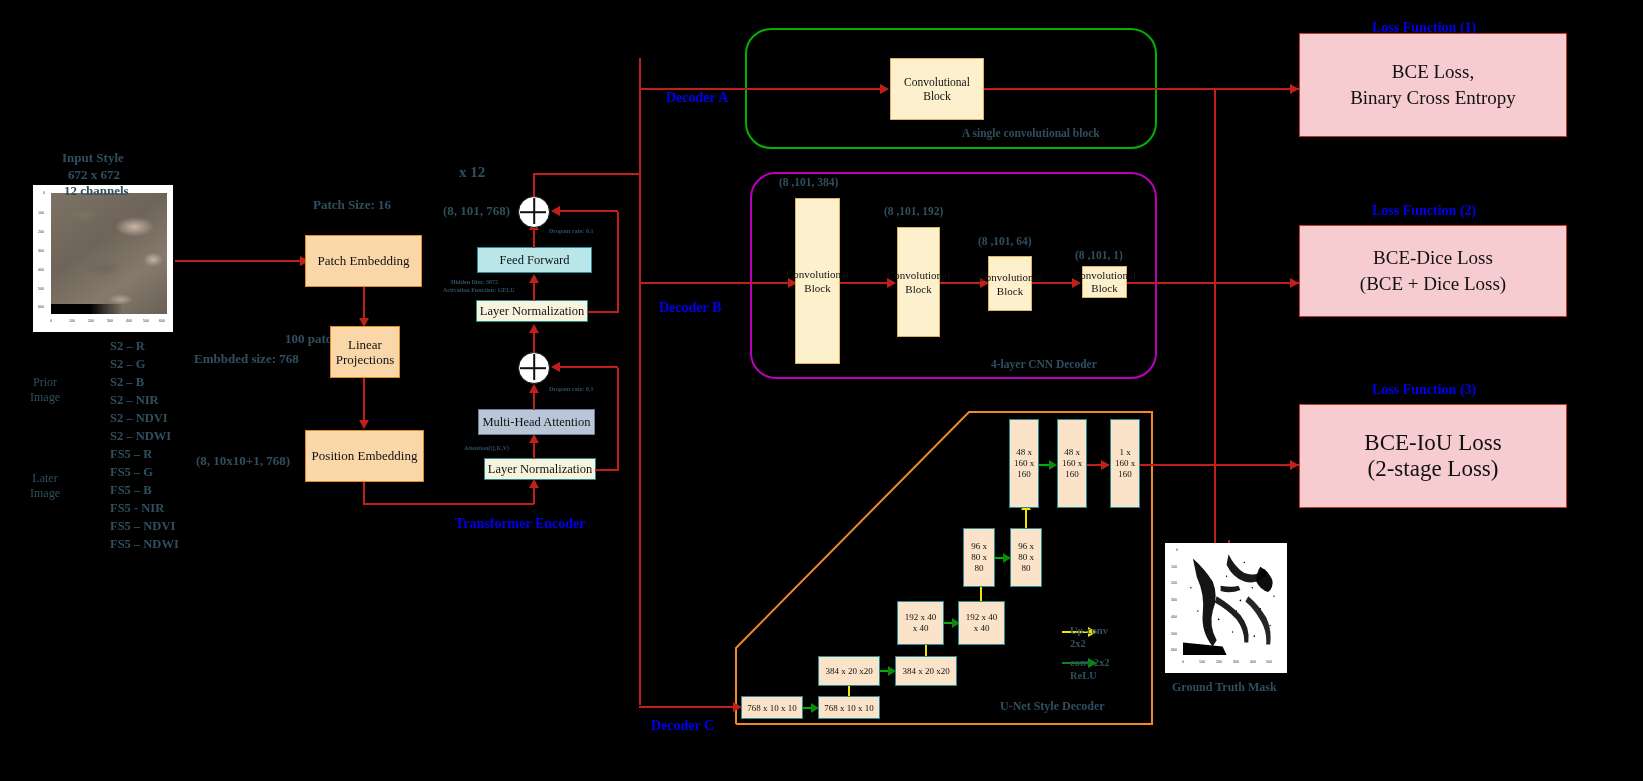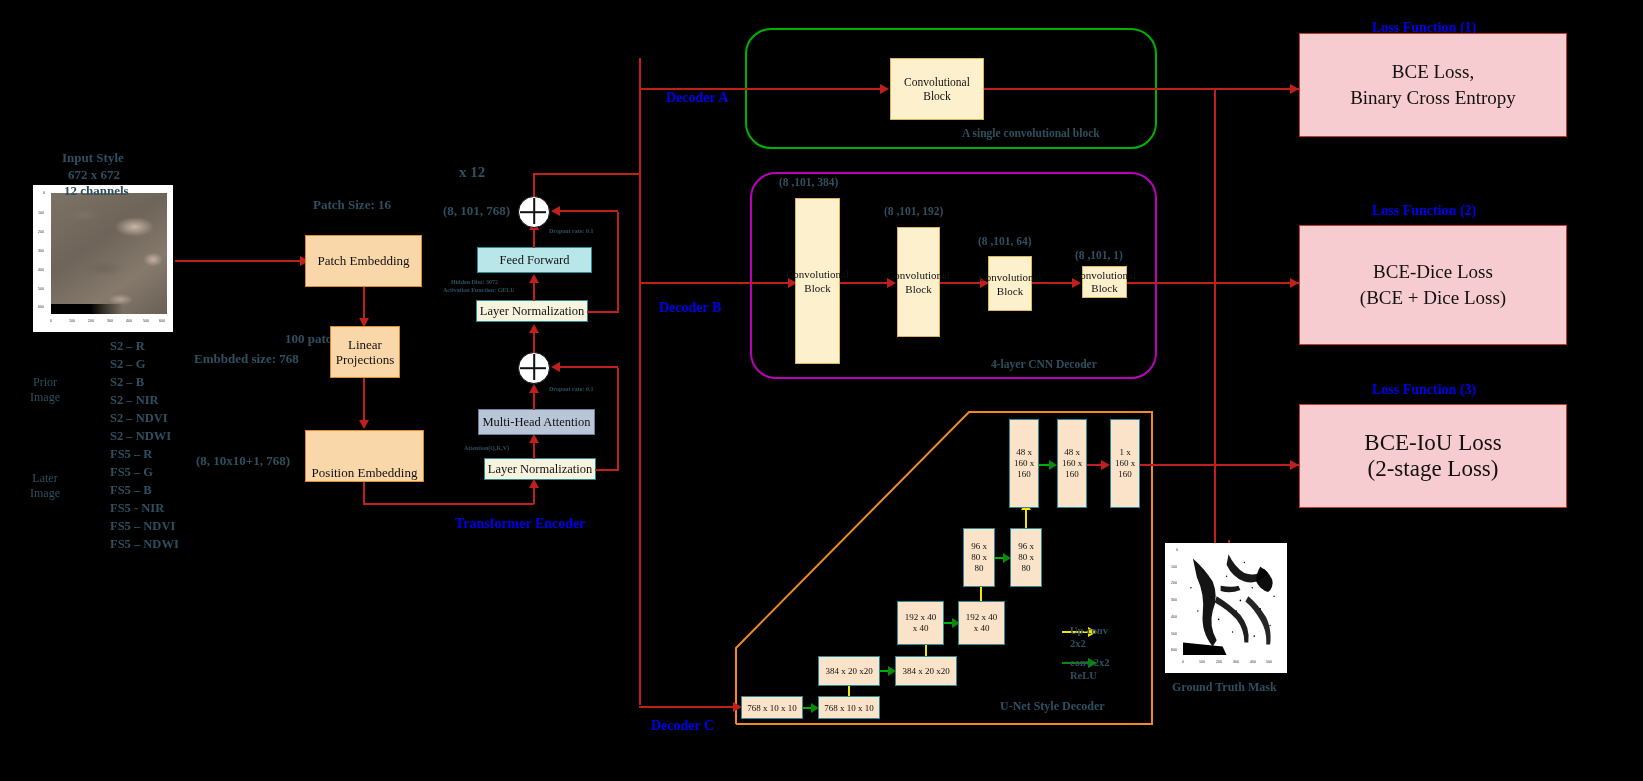--- a/index.html
+++ b/index.html
@@ -129,21 +129,21 @@
   <div class="box box-peach" style="left:330px;top:326px;width:70px;height:52px;font-size:13px;white-space:pre;line-height:15px;">
     <span>Linear
 Projections</span>
   </div>
 
   <div class="abs lbl-b" style="left:194px;top:352px;font-size:13px;">Embbded size: 768</div>
 
   <div class="line vline" style="left:363px;top:378px;height:45px;"></div>
   <div class="arrowD" style="left:358.5px;top:420px;"></div>
 
-  <div class="box box-peach" style="left:305px;top:430px;width:119px;height:52px;font-size:13px;align-items:flex-end;">
+  <div class="box box-peach" style="left:305px;top:430px;width:119px;height:52px;font-size:13px;">
     <span>Position Embedding</span>
   </div>
 
   <div class="abs lbl-b" style="left:196px;top:454px;font-size:13px;">(8, 10x10+1, 768)</div>
 
   <div class="line vline" style="left:363px;top:482px;height:22px;"></div>
   <div class="line hline" style="left:363px;top:503px;width:171px;"></div>
   <div class="line vline" style="left:533px;top:486px;height:18px;"></div>
   <div class="arrowU" style="left:528.5px;top:479px;"></div>
 
@@ -365,21 +365,21 @@
   <div class="arrowR" style="left:1290px;top:278px;"></div>
   <div class="arrowR" style="left:1290px;top:460px;"></div>
 
   <div class="abs blue-b" style="left:1372px;top:20px;font-size:14px;">Loss Function (1)</div>
   <div class="box box-pink" style="left:1299px;top:33px;width:268px;height:104px;font-size:19px;white-space:pre;line-height:26px;">
     <span>BCE Loss,
 Binary Cross Entropy</span>
   </div>
 
   <div class="abs blue-b" style="left:1372px;top:203px;font-size:14px;">Loss Function (2)</div>
-  <div class="box box-pink" style="left:1299px;top:225px;width:268px;height:120px;font-size:19px;white-space:pre;line-height:26px;">
+  <div class="box box-pink" style="left:1299px;top:225px;width:268px;height:92px;font-size:19px;white-space:pre;line-height:26px;">
     <span>BCE-Dice Loss
 (BCE + Dice Loss)</span>
   </div>
 
   <div class="abs blue-b" style="left:1372px;top:382px;font-size:14px;">Loss Function (3)</div>
   <div class="box box-pink" style="left:1299px;top:404px;width:268px;height:104px;font-size:23px;white-space:pre;line-height:26px;">
     <span>BCE-IoU Loss
 (2-stage Loss)</span>
   </div>
 

